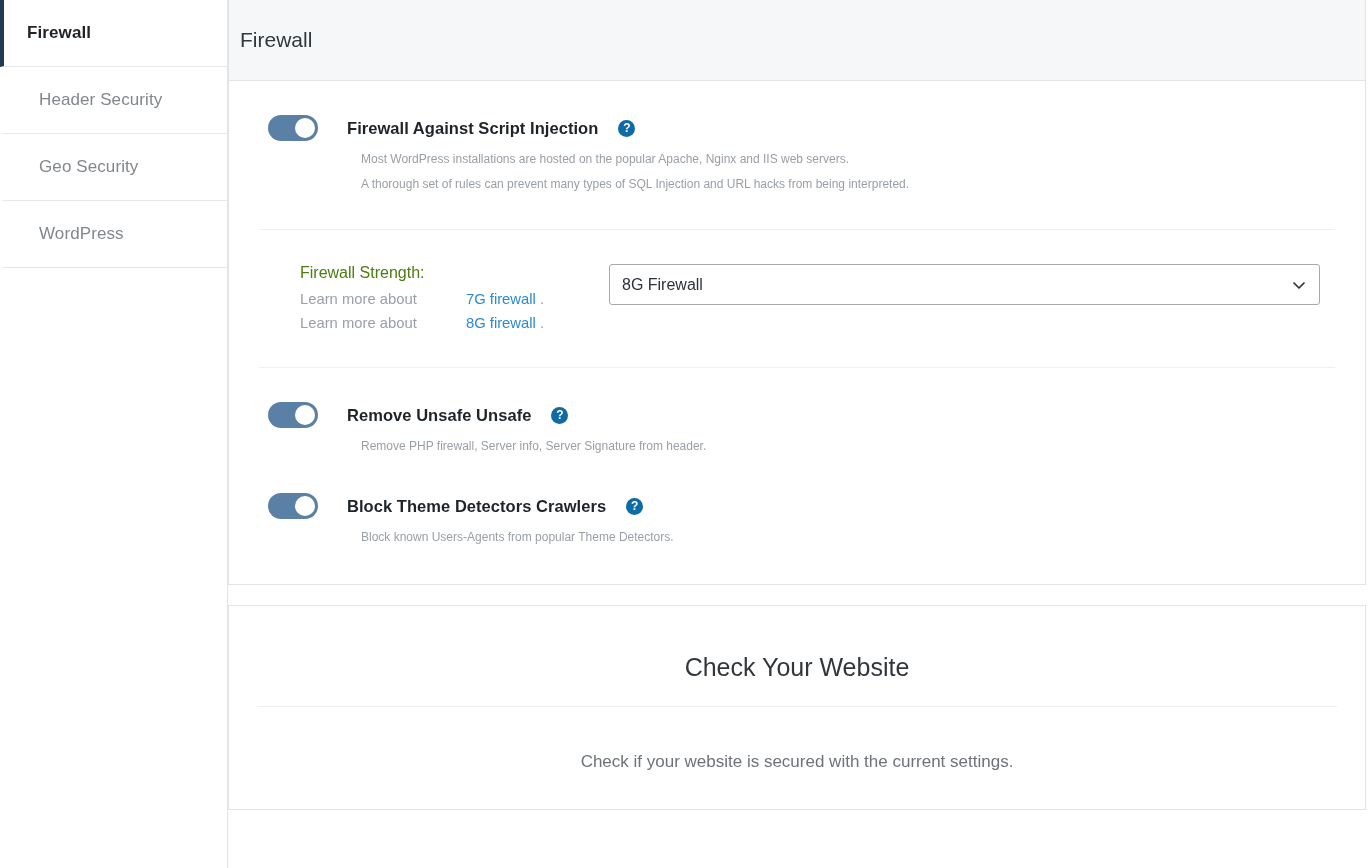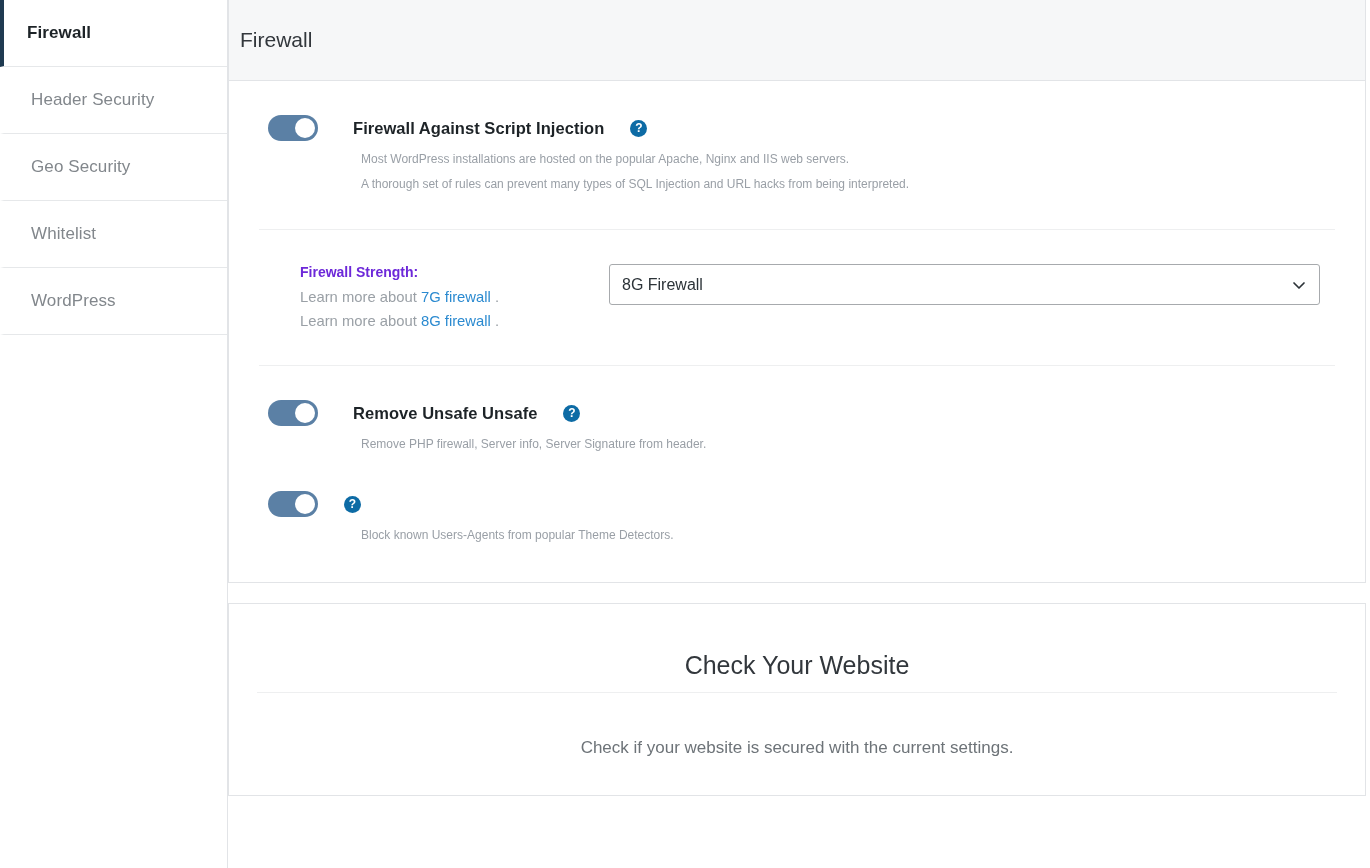--- a/index.html
+++ b/index.html
@@ -29,21 +29,21 @@
     height: 868px;
     background: #ffffff;
     border-right: 1px solid #e2e4e7;
     padding: 0;
   }
   .nav-list { list-style: none; margin: 0; padding: 0; }
   .nav-item {
     height: 67px;
     display: flex;
     align-items: center;
-    padding-left: 27px;
+    padding-left: 35px;
     border-bottom: 1px solid #e6e8ea;
     border-left: 4px solid transparent;
     color: #82878c;
     font-size: 17px;
     font-weight: 400;
     cursor: pointer;
     background: #ffffff;
     letter-spacing: 0.1px;
   }
   .nav-item:first-child { border-top: none; }
@@ -90,21 +90,21 @@
   
   .section {
     padding-top: 34px;
     padding-bottom: 0;
   }
   .section.div-below { border-bottom: 1px solid #eeeff0; padding-bottom: 32px; }
 
   .toggle-row {
     display: flex;
     align-items: center;
-    gap: 14px;
+    gap: 8px;
   }
 
   .toggle {
     width: 50px;
     height: 26px;
     border-radius: 13px;
     background: #5b80a5;
     position: relative;
     flex: 0 0 50px;
     margin-left: 9px;
@@ -155,34 +155,35 @@
   }
   .desc div { white-space: nowrap; }
 
   
   .field-row {
     display: flex;
     align-items: flex-start;
   }
   .field-left { width: 350px; flex: 0 0 350px; padding-left: 41px; }
   .field-label {
-    font-size: 14px;
-    font-weight: 700;
-    color: #6d28d9;
+    font-size: 16px;
+    font-weight: 400;
+    color: #4d7c0f;
     margin-bottom: 5px;
   }
   .field-sub {
     color: #9aa0a6;
     font-size: 14.8px;
     line-height: 24px;
   }
   .field-sub a {
     color: #2b8ad0;
     text-decoration: none;
     cursor: pointer;
+    margin-left: 45px;
   }
   .field-right { flex: 1 1 auto; padding-right: 10px; }
 
   .select {
     position: relative;
     width: 100%;
     max-width: 711px;
     height: 41px;
     border: 1px solid #a7aaad;
     border-radius: 3px;
@@ -211,21 +212,21 @@
     background: #ffffff;
     border: 1px solid #e2e4e7;
     margin-right: 4px;
     padding: 26px 28px 20px 28px;
   }
   .check-title {
     text-align: center;
     font-size: 25px;
     color: #32373c;
     font-weight: 400;
-    padding-bottom: 12px;
+    padding-bottom: 24px;
     border-bottom: 1px solid #eeeff0;
   }
   .check-sub {
     text-align: center;
     font-size: 17px;
     color: #6d7378;
     padding-top: 24px;
   }
 </style>
 </head>
@@ -236,23 +237,20 @@
   <aside class="sidebar">
     <ul class="nav-list">
       <li class="nav-item active">
         <span>Firewall</span>
       </li>
       <li class="nav-item">
         <span>Header Security</span>
       </li>
       <li class="nav-item">
         <span>Geo Security</span>
-      </li>
-      <li class="nav-item">
-        <span>Whitelist</span>
       </li>
       <li class="nav-item">
         <span>WordPress</span>
       </li>
     </ul>
   </aside>
 
   <main class="main">
 
     <section class="panel">
@@ -319,20 +317,21 @@
           <div class="desc">
             <div>Remove PHP firewall, Server info, Server Signature from header.</div>
           </div>
         </div>
 
         <div class="section">
           <div class="toggle-row">
             <div class="toggle">
               <div class="knob"></div>
             </div>
+            <span class="toggle-label">Block Theme Detectors Crawlers</span>
             <span class="help-icon">?</span>
           </div>
           <div class="desc">
             <div>Block known Users-Agents from popular Theme Detectors.</div>
           </div>
         </div>
 
       </div>
     </section>
 

